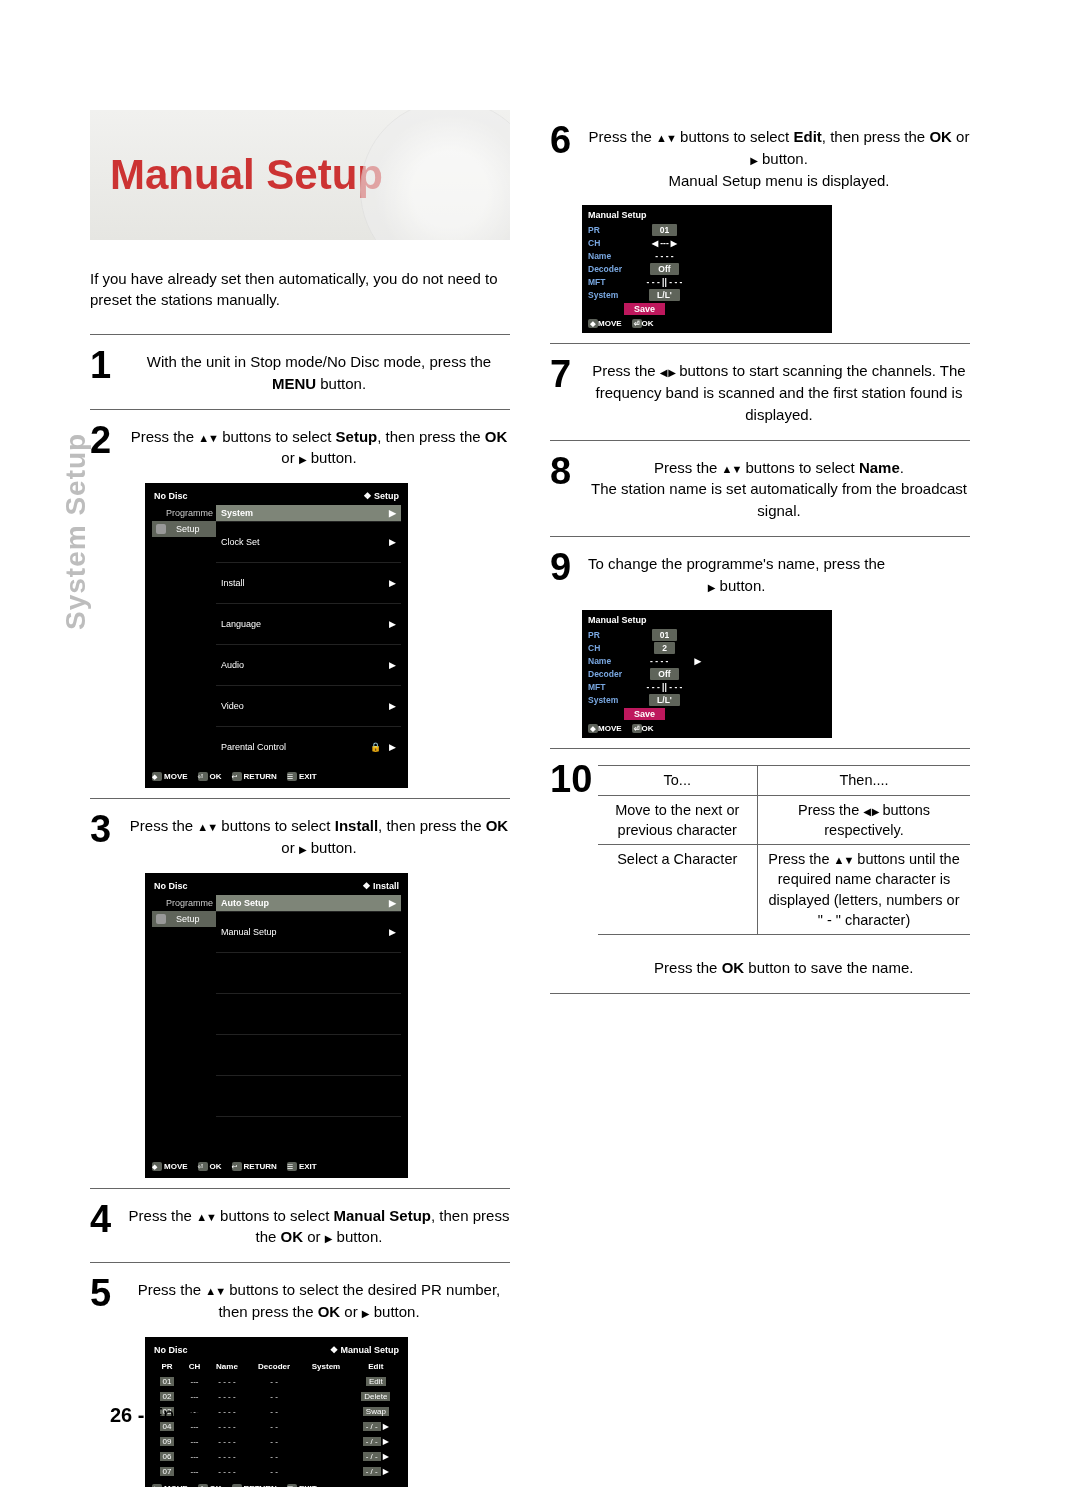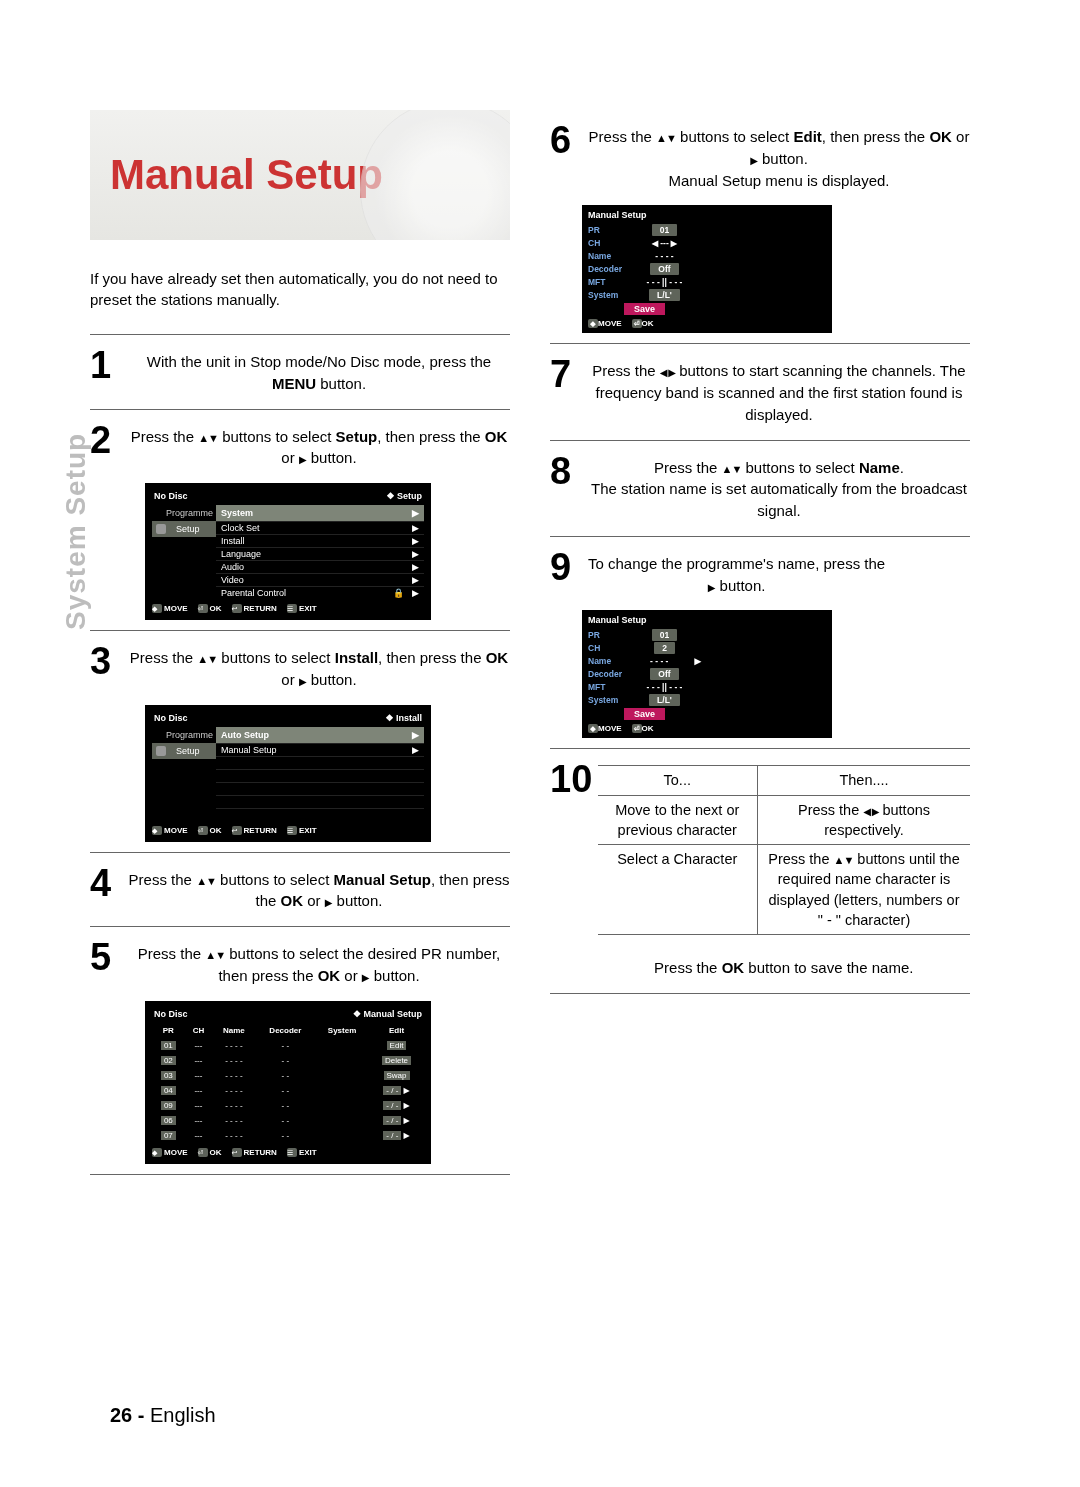--- a/index.html
+++ b/index.html
@@ -13,33 +13,33 @@
   .intro { font-size: 15px; line-height: 1.4; margin-bottom: 24px; }
   .step { display: flex; gap: 10px; margin: 14px 0; }
   .step-num { font-size: 38px; font-weight: bold; line-height: 0.85; min-width: 28px; }
   .step-text { font-size: 15px; line-height: 1.45; padding-top: 2px; text-align: center;}
   .step-text b { font-weight: bold; }
   .tri-ud::before { content: "▲▼"; font-size: 11px; letter-spacing: -1px; }
   .tri-r::before { content: "▶"; font-size: 10px;}
   .tri-lr::before { content: "◀ ▶"; font-size: 10px; letter-spacing: -1px;}
   hr.sep { border: none; border-top: 1px solid #666; margin: 10px 0 6px; }
   
-  .osd { background: #000; color: #fff; width: 286px; margin: 14px 0 10px 55px; font-size: 9px; font-family: Arial, sans-serif; }
+  .osd { background: #000; color: #fff; width: 263px; margin: 14px 0 10px 55px; font-size: 9px; font-family: Arial, sans-serif; }
   .osd-inner { padding: 6px 7px 7px 7px; }
   .osd-head { display: flex; justify-content: space-between; font-weight: bold; padding: 2px 2px 4px; font-size: 9px;}
   .osd-sidebar-row { display: flex; }
   .osd-nav { width: 64px; font-size: 9px;}
   .osd-nav div { padding: 3px 4px; display: flex; align-items: center; gap: 10px;}
   .osd-nav .sel { background: #5f645a; }
   .osd-nav .unsel { color: #ccc; }
   .osd-icon { width: 10px; height: 10px; display: inline-block; border-radius: 50%; background: #999;}
   .osd-icon.gear { border-radius: 2px; background: #999;}
   .osd-list { flex: 1; }
   .osd-list .hl { background: #7e8578; padding: 3px 5px; display: flex; justify-content: space-between; font-weight: bold;}
-  .osd-list .it { padding: 1px 5px; display: flex; justify-content: space-between; border-top: 1px solid #222;}
+  .osd-list .it { padding: 15px 5px; display: flex; justify-content: space-between; border-top: 1px solid #222;}
   .osd-foot { display: flex; gap: 10px; padding-top: 5px; font-size: 8px; align-items: center;}
   .osd-foot span { display: flex; align-items: center; gap: 2px;}
   .badge { display:inline-block; width:10px; height:9px; background:#5d625a; border-radius:2px; font-size:7px; text-align:center; line-height:9px;}
   .osd-table { width: 100%; border-collapse: collapse; font-size: 8px;}
   .osd-table th, .osd-table td { padding: 3px 3px; text-align: center; font-weight: bold;}
   .osd-table td { font-weight: normal;}
   .osd-table .edit { background: #5f645a; padding: 0 3px;}
   
   .osd.small { width: 250px; margin-left: 32px;}
   .osd.small .panel { background: #000; display: inline-block; vertical-align: top;}

